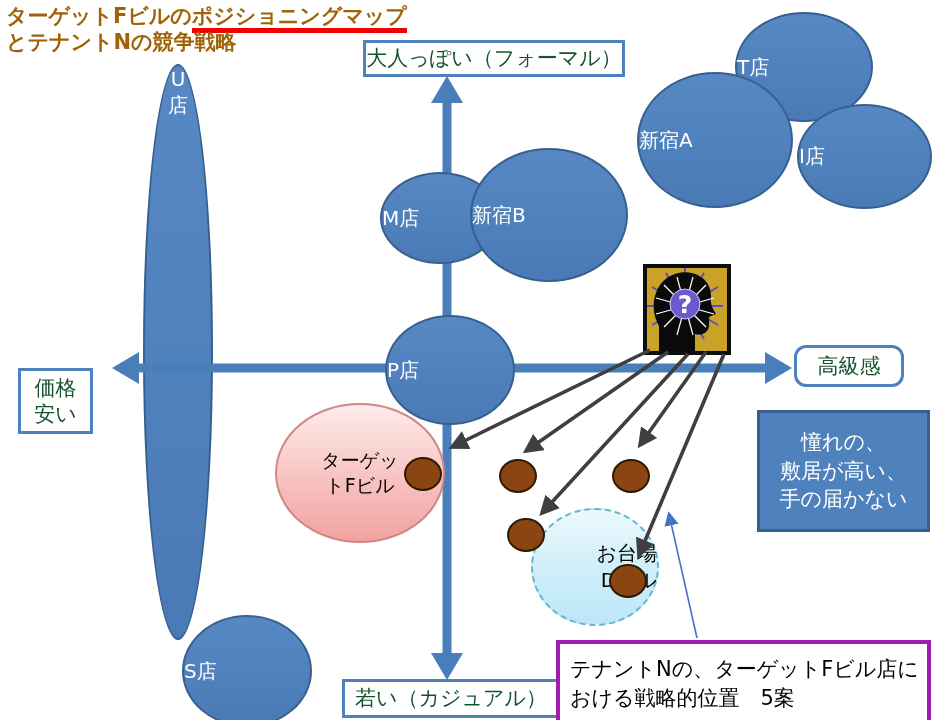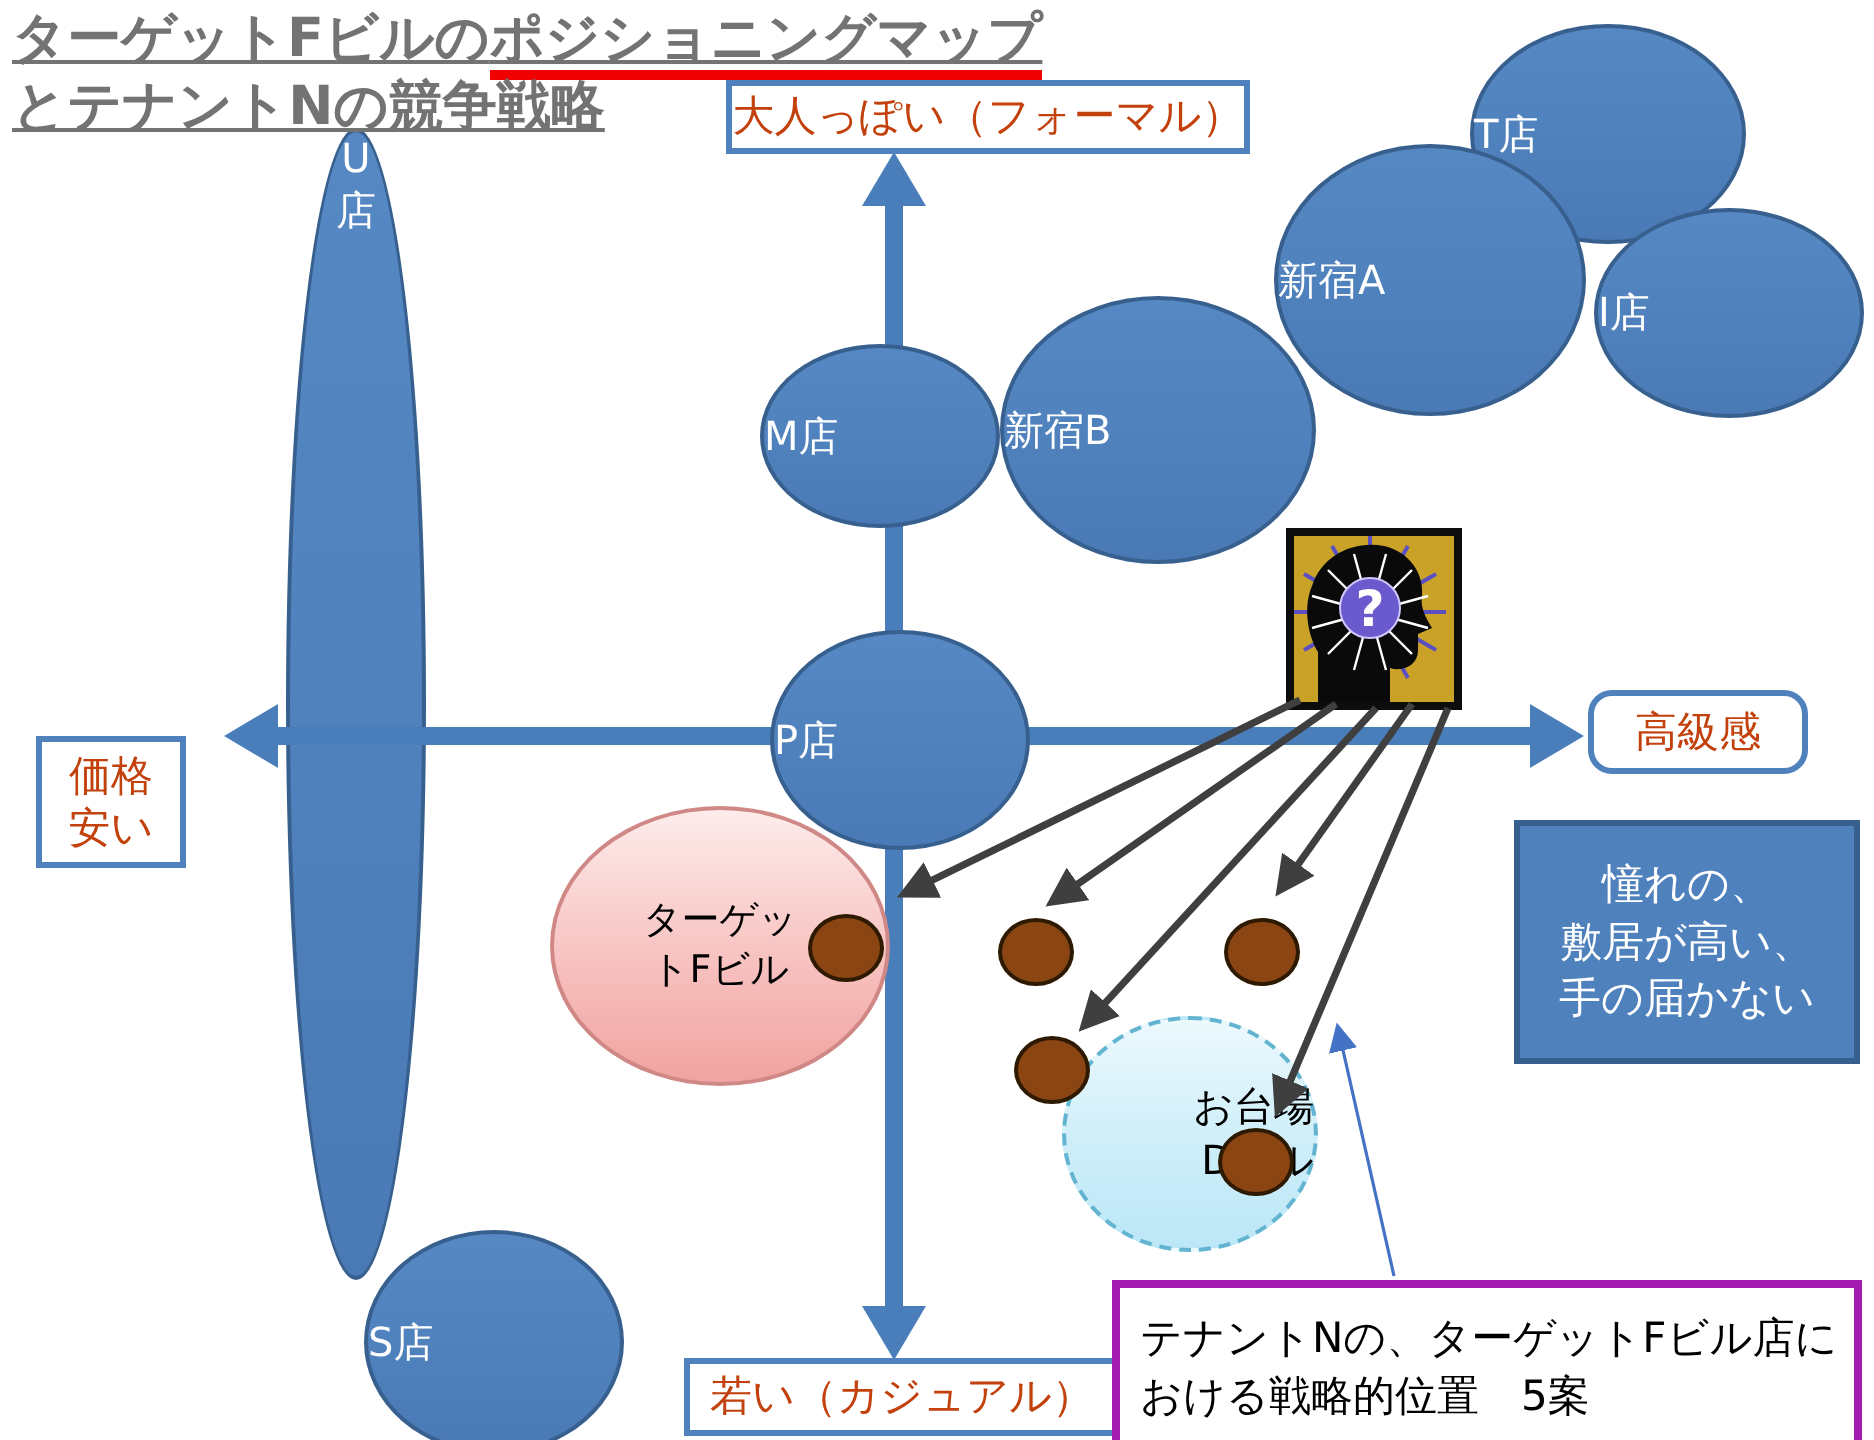--- a/index.html
+++ b/index.html
@@ -6,31 +6,31 @@
   body{font-family:"DejaVu Sans","Liberation Sans",sans-serif;background:#fff;}
   #slide{position:relative;width:937px;height:720px;overflow:hidden;background:#fff;}
 
   
   .z1{z-index:1}.z2{z-index:2}.z3{z-index:3}.z5{z-index:5}
   .z6{z-index:6}
 
   svg.layer{position:absolute;left:0;top:0;pointer-events:none;}
 
   
-  .title{position:absolute;left:6px;top:3px;color:#737373;font-weight:bold;
-         font-size:27px;line-height:1.25;z-index:8;white-space:nowrap;text-decoration:underline;}
+  .title{position:absolute;left:6px;top:3px;color:#a16207;font-weight:bold;
+         font-size:21px;line-height:1.25;z-index:8;white-space:nowrap;}
   .title .ul{border-bottom:5px solid #f00000;padding-bottom:0px;}
 
   
   .ell{position:absolute;border-radius:50%;background:linear-gradient(180deg,#5688c3 0%,#4f81bd 55%,#4a7ab5 100%);
        border:2.5px solid #38608f;color:#fff;display:flex;align-items:center;
        font-size:20px;text-align:center;box-sizing:border-box;}
 
   
-  .axisbox{position:absolute;background:#fff;border:3px solid #4f81bd;color:#c2410c;
+  .axisbox{position:absolute;background:#fff;border:3px solid #4f81bd;color:#14532d;
            display:flex;align-items:center;justify-content:center;font-size:21px;
            box-sizing:border-box;text-align:center;line-height:1.25;z-index:7;}
 
   
   .pink{position:absolute;left:275px;top:403px;width:170px;height:140px;border-radius:50%;
         background:linear-gradient(180deg,#fdeceb 0%,#f7c2c0 55%,#f1a3a1 100%);
         border:2px solid #d08886;color:#000;display:flex;flex-direction:column;align-items:center;
         justify-content:center;font-size:19px;line-height:1.3;box-sizing:border-box;}
 
   
@@ -82,21 +82,21 @@
   </div>
   <div class="ell z3" style="left:637px;top:72px;width:156px;height:136px;">
     <span>新宿A</span>
   </div>
   <div class="ell z3" style="left:797px;top:104px;width:135px;height:105px;">
     <span>I店</span>
   </div>
   <div class="ell z3" style="left:380px;top:172px;width:120px;height:92px;">
     <span>M店</span>
   </div>
-  <div class="ell z3" style="left:500px;top:148px;width:158px;height:134px;">
+  <div class="ell z3" style="left:470px;top:148px;width:158px;height:134px;">
     <span>新宿B</span>
   </div>
   <div class="ell z3" style="left:385px;top:315px;width:130px;height:110px;">
     <span>P店</span>
   </div>
   <div class="ell z3" style="left:182px;top:615px;width:130px;height:112px;">
     <span>S店</span>
   </div>
 
   <div class="pink z3">

